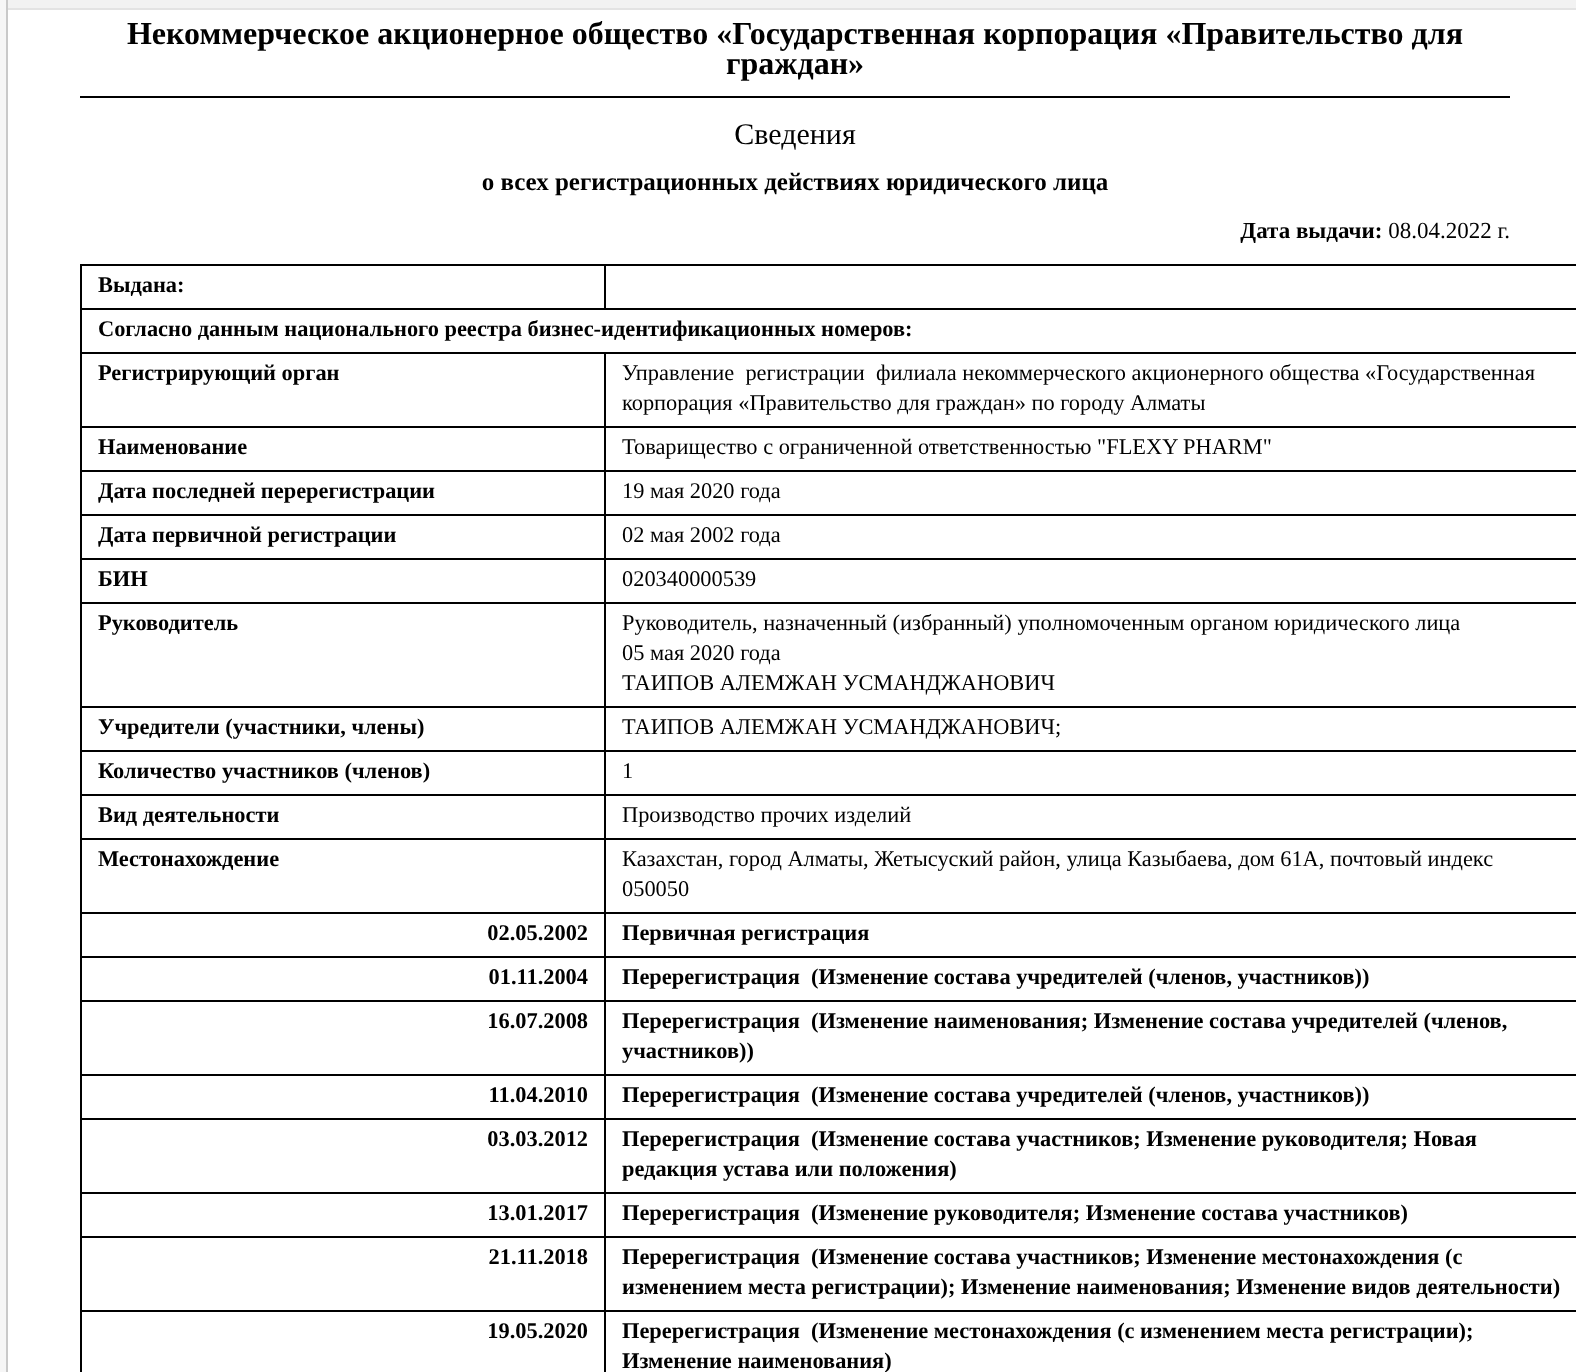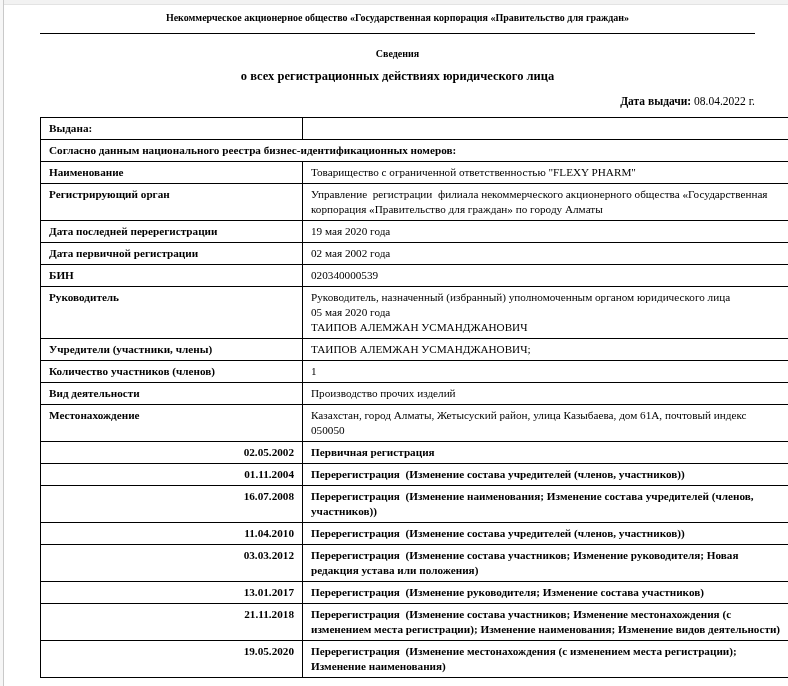--- a/index.html
+++ b/index.html
@@ -24,29 +24,29 @@
     border-right: 1px solid #c9c9c9;
   }
   .page {
     position: absolute;
     left: 40px; top: 6px;
     width: 715px;
   }
   .org-header {
     text-align: center;
     font-weight: bold;
-    font-size: 10px;
+    font-size: 16px;
     line-height: 15px;
     padding: 4px 10px 8px 10px;
     border-bottom: 1.5px solid #000;
   }
   .doc-title {
     text-align: center;
-    font-weight: bold;
-    font-size: 10px;
+    font-weight: normal;
+    font-size: 15px;
     line-height: 15px;
     margin-top: 12px;
   }
   .doc-subtitle {
     text-align: center;
     font-weight: bold;
     font-size: 12.5px;
     line-height: 15px;
     margin-top: 8px;
   }
@@ -107,26 +107,26 @@
   <table class="reg">
     <tbody>
       <tr>
         <td class="col-label pad-b-sm">Выдана:</td>
         <td class="col-value"></td>
       </tr>
       <tr>
         <td class="full-row" colspan="2">Согласно данным национального реестра бизнес-идентификационных номеров:</td>
       </tr>
       <tr>
+        <td class="col-label">Регистрирующий орган</td>
+        <td class="col-value pad-b-sm">Управление  регистрации  филиала некоммерческого акционерного общества «Государственная корпорация «Правительство для граждан» по городу Алматы</td>
+      </tr>
+      <tr>
         <td class="col-label">Наименование</td>
         <td class="col-value pad-b">Товарищество с ограниченной ответственностью "FLEXY PHARM"</td>
-      </tr>
-      <tr>
-        <td class="col-label">Регистрирующий орган</td>
-        <td class="col-value pad-b-sm">Управление  регистрации  филиала некоммерческого акционерного общества «Государственная корпорация «Правительство для граждан» по городу Алматы</td>
       </tr>
       <tr>
         <td class="col-label">Дата последней перерегистрации</td>
         <td class="col-value">19 мая 2020 года</td>
       </tr>
       <tr>
         <td class="col-label">Дата первичной регистрации</td>
         <td class="col-value">02 мая 2002 года</td>
       </tr>
       <tr>

